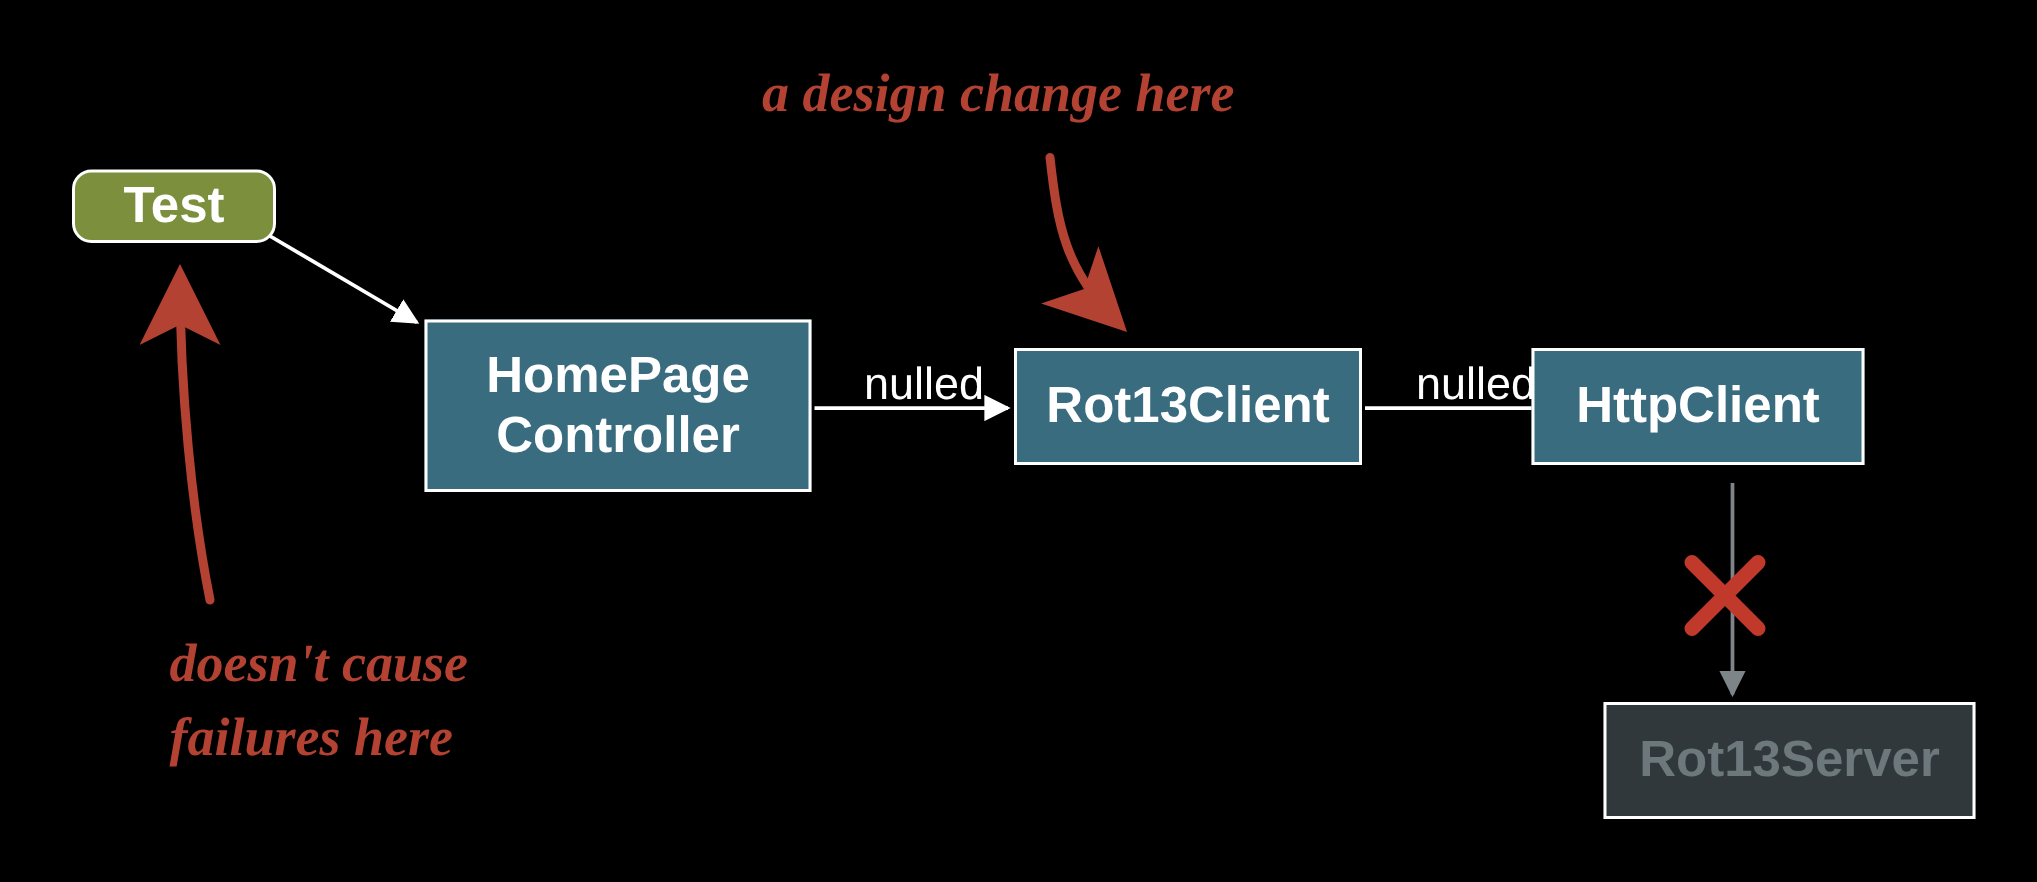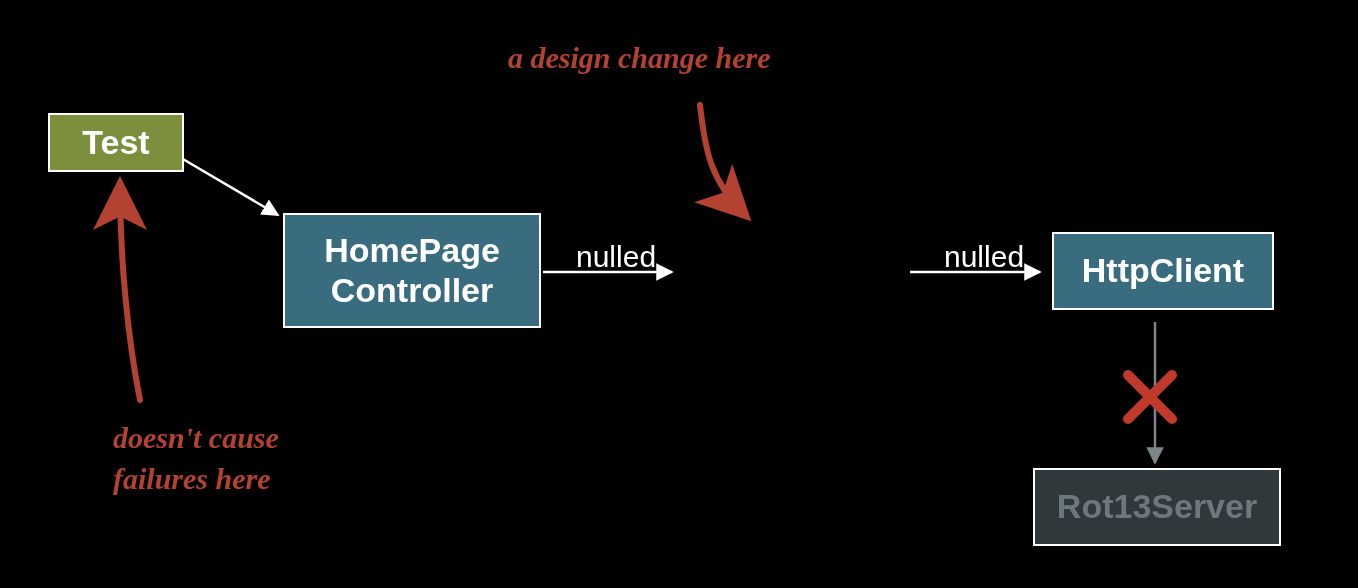--- a/index.html
+++ b/index.html
@@ -36,33 +36,34 @@
   .box-blue {
     background: #3a6c80;
     font-size: 34px;
     padding: 0 14px;
   }
   .box-gray {
     background: #30383b;
     color: #6d787c;
     font-size: 34px;
     padding: 0 14px;
+    margin-left: 36px;
   }
   .edge-label {
     position: absolute;
     color: #fff;
     font-size: 30px;
     font-weight: 500;
   }
   .annot {
     position: absolute;
     color: #b44232;
     font-family: "Comic Sans MS", "Segoe Script", "Bradley Hand", cursive;
     font-style: italic;
-    font-size: 30px;
+    font-size: 36px;
     font-weight: 600;
     line-height: 1.35;
     white-space: pre;
   }
   svg.arrows {
     position: absolute;
     left: 0;
     top: 0;
     width: 1358px;
     height: 588px;
@@ -98,31 +99,34 @@
     <g stroke="#c0392b" stroke-width="10" stroke-linecap="round">
       <line x1="1128" y1="375" x2="1172" y2="419"></line>
       <line x1="1172" y1="375" x2="1128" y2="419"></line>
     </g>
 
     <path d="M 700 105 C 705 150, 710 180, 745 215" fill="none" stroke="#b44232" stroke-width="6" stroke-linecap="round" marker-end="url(#arrow-red)"></path>
 
     <path d="M 140 400 C 128 340, 120 260, 120 185" fill="none" stroke="#b44232" stroke-width="6" stroke-linecap="round" marker-end="url(#arrow-red)"></path>
   </svg>
 
-  <div class="box box-test" style="left:48px; top:113px; width:136px; height:59px;">
+  <div class="box box-test" style="left:48px; top:113px; width:136px; height:49px;border-radius:13px;">
     <span>Test</span>
   </div>
 
   <div class="box box-blue" style="left:283px; top:213px; width:258px; height:115px;">
     <span>HomePage
 Controller</span>
   </div>
 
+  <div class="box box-blue" style="left:676px; top:232px; width:232px; height:78px;">
+    <span>Rot13Client</span>
+  </div>
 
-  <div class="box box-blue" style="left:1052px; top:232px; width:222px; height:78px;">
+  <div class="box box-blue" style="left:1021px; top:232px; width:222px; height:78px;">
     <span>HttpClient</span>
   </div>
 
   <div class="box box-gray" style="left:1033px; top:468px; width:248px; height:78px;">
     <span>Rot13Server</span>
   </div>
 
   <div class="edge-label" style="left:576px; top:240px;">nulled</div>
 
   <div class="edge-label" style="left:944px; top:240px;">nulled</div>

